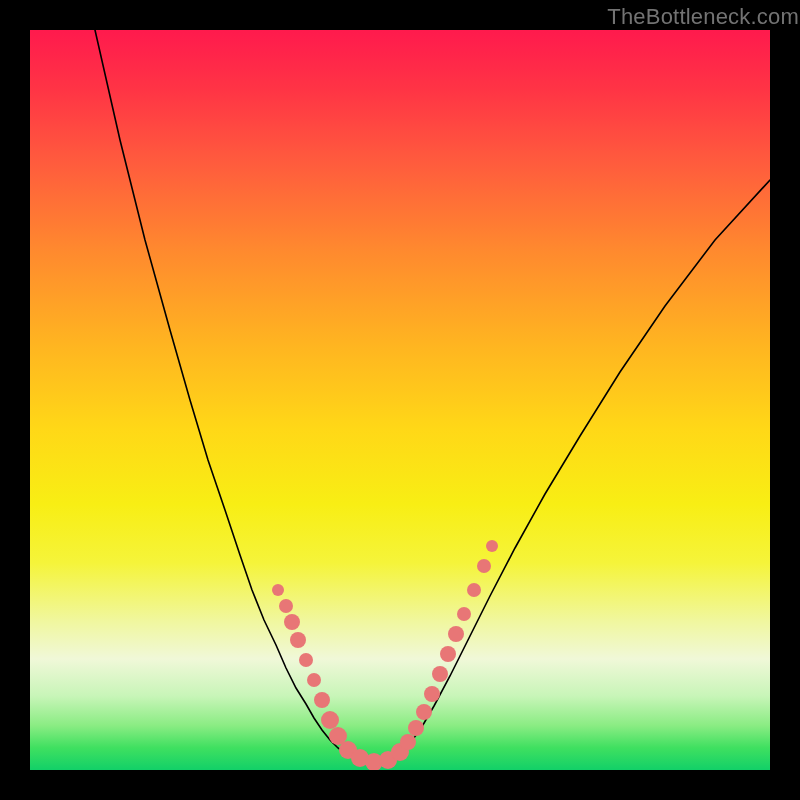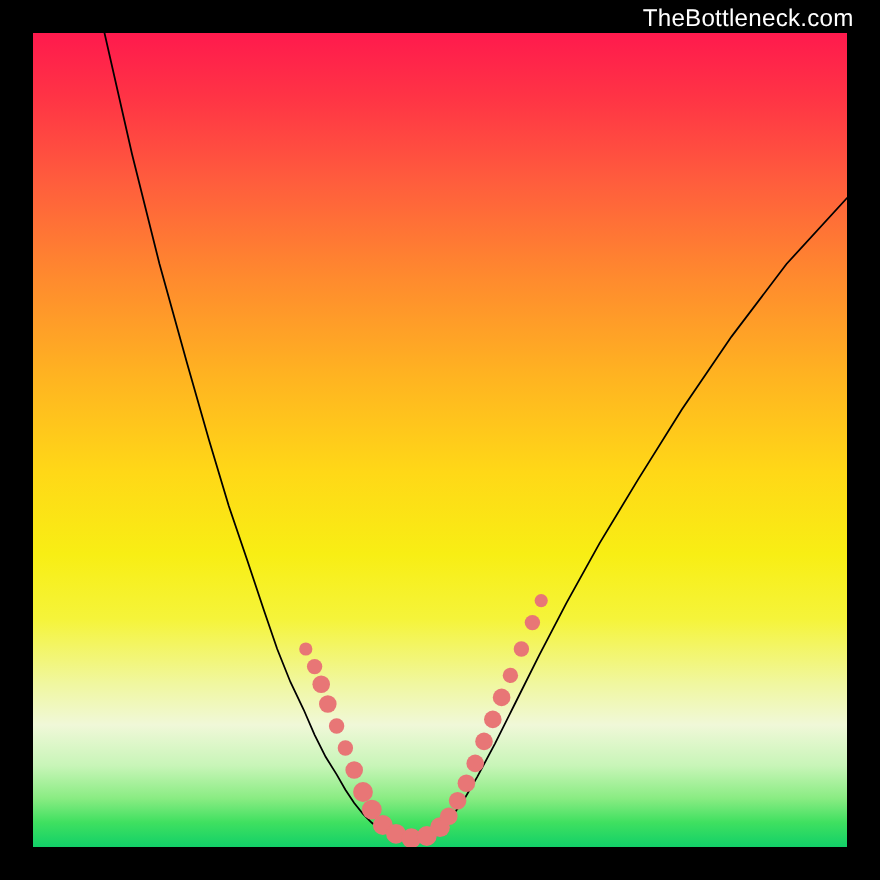--- a/index.html
+++ b/index.html
@@ -6,24 +6,24 @@
   html, body { width: 800px; height: 800px; overflow: hidden; background: #000; }
   .stage {
     position: relative;
     width: 800px;
     height: 800px;
     background: #000;
   }
   .watermark {
     position: absolute;
     top: 4px;
-    right: 24px;
+    right: 1px;
     font-family: Arial, Helvetica, sans-serif;
     font-size: 22px;
-    color: #ffffff;
+    color: #737373;
     font-weight: 400;
     letter-spacing: 0.2px;
   }
   .plot-area {
     position: absolute;
     top: 30px;
     left: 30px;
     width: 740px;
     height: 740px;
     overflow: hidden;

